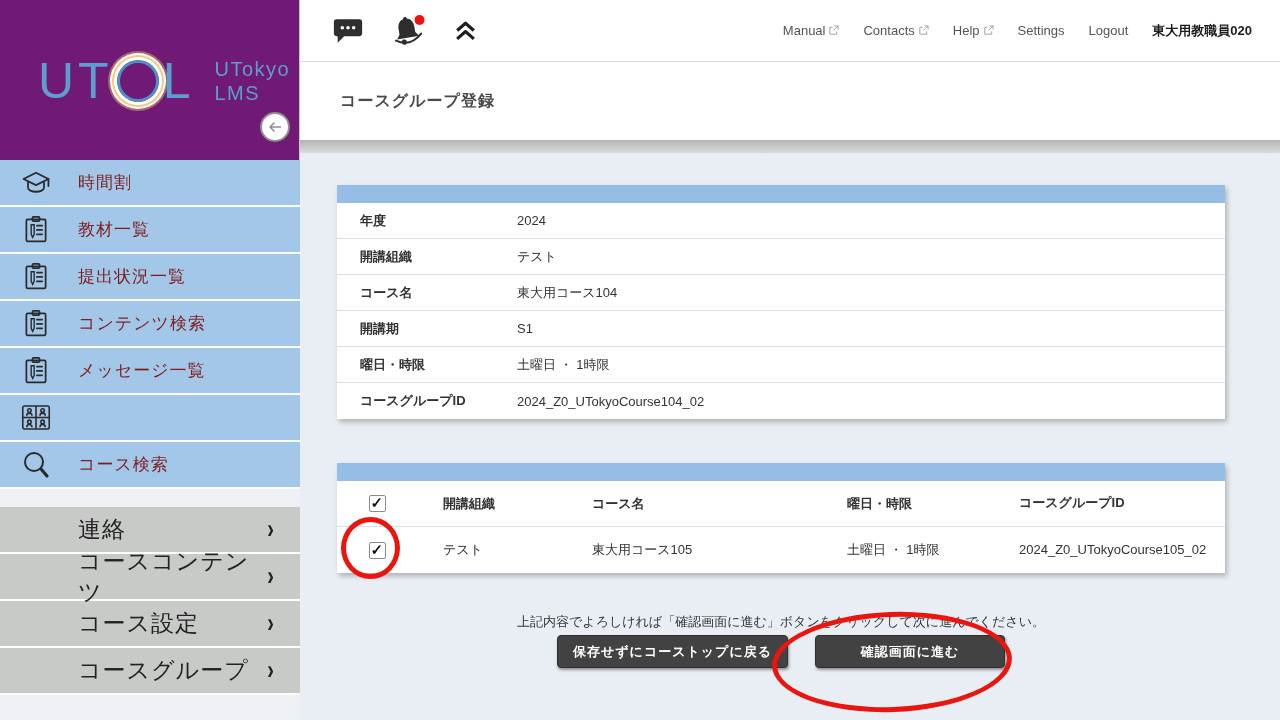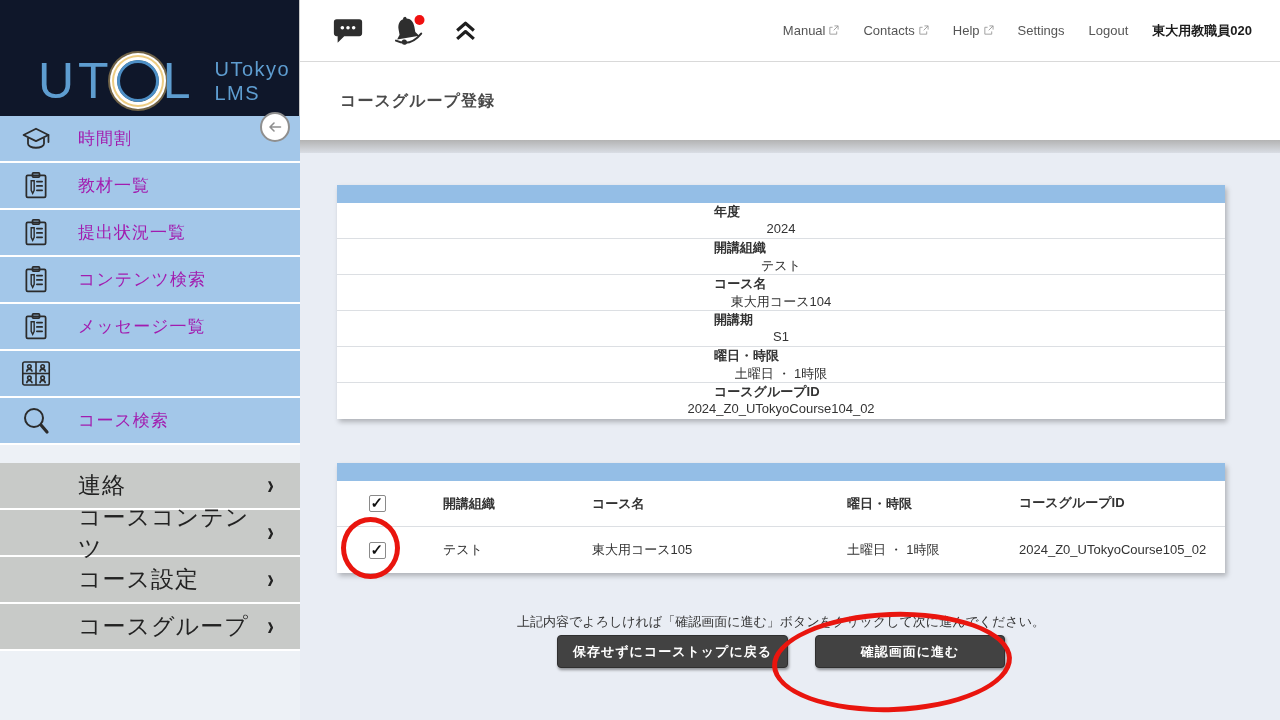--- a/index.html
+++ b/index.html
@@ -1,33 +1,33 @@
 <!DOCTYPE html>
 <html><head>
 <meta charset="utf-8">
 <style>
   * { margin:0; padding:0; box-sizing:border-box; }
   html,body { width:1280px; height:720px; overflow:hidden;
     font-family:"Liberation Sans","DejaVu Sans",sans-serif; background:#e9edf4; }
 
   
   .sidebar { position:absolute; left:0; top:0; width:300px; height:720px; background:#edf1f6; }
-  .sidebar-top { height:116px; background:#0f172a; border-right:1px solid #c9c9c9; position:relative; }
+  .sidebar-top { height:160px; background:#701a75; border-right:1px solid #c9c9c9; position:relative; }
   .logo-row { position:absolute; left:38px; top:52px; display:flex; align-items:center; }
   .logo-word { display:flex; align-items:center; color:#5e9dd0; font-size:50px; font-weight:400; letter-spacing:4px; }
   .logo-o { width:42px; height:42px; border:3px solid #4d8fc6; border-radius:50%; margin:0 4px;
     box-shadow:0 0 0 3px #ffffff, 0 0 0 5px rgba(234,195,109,.85), 0 0 0 7px #ffffff, 0 0 0 9px rgba(234,195,109,.45); }
   .logo-sub { margin-left:20px; color:#5e9dd0; font-size:20px; line-height:1.2; letter-spacing:1.5px; }
   .collapse-btn { position:absolute; right:9px; top:112px; width:30px; height:30px; border:2px solid #8f8f8f;
     border-radius:50%; background:#fff; display:flex; align-items:center; justify-content:center; cursor:pointer; }
 
   .side-menu .side-item { height:47px; background:#a3c7e9; border-bottom:2px solid #fff;
     display:flex; align-items:center; cursor:pointer; }
   .side-item .icon-box { width:36px; margin-left:18px; display:flex; justify-content:center; }
-  .side-item .side-label { margin-left:24px; font-size:17px; color:#a21caf; letter-spacing:1px; }
+  .side-item .side-label { margin-left:24px; font-size:17px; color:#7f1d1d; letter-spacing:1px; }
   .side-gap { height:18px; background:#edf1f6; }
   .course-menu .course-item { height:47px; background:#c8cac8; border-bottom:2px solid #fff;
     display:flex; align-items:center; justify-content:space-between; cursor:pointer; }
   .course-item .side-label { margin-left:78px; font-size:23px; color:#222; letter-spacing:1px; }
   .chev { margin-right:26px; color:#222; font-size:20px; font-weight:bold; transform:scaleY(1.35); }
   .chev::before { content:"\203A"; }
 
   
   .main { position:absolute; left:300px; top:0; width:980px; height:720px; }
   .topbar { height:62px; background:#fff; border-bottom:1px solid #d9d9d9;
@@ -38,21 +38,21 @@
   .username { font-size:13px; color:#1c1c1c; font-weight:bold; }
 
   .titlebar { height:78px; background:#fff; display:flex; align-items:center; }
   .page-title { margin-left:40px; font-size:16px; font-weight:bold; color:#4a4a4a; letter-spacing:1px; }
   .shadow-band { height:13px; background:linear-gradient(#b3b3b3,#d9dde4); }
 
   .content { padding:32px 55px 0 37px; }
   .card { background:#fff; width:888px; box-shadow:2px 3px 5px rgba(0,0,0,.25); }
   .card-head { height:18px; background:#94bee6; }
 
-  .info-row { display:flex; align-items:center; height:36px; border-bottom:1px solid #dcdfe3;flex-direction:column; }
+  .info-row { display:flex; align-items:center; height:36px; border-bottom:1px solid #dcdfe3; }
   .info-row:last-child { border-bottom:none; }
   .info-label { width:180px; padding-left:23px; font-size:13px; font-weight:bold; color:#333; }
   .info-value { font-size:13px; color:#333; }
 
   .tbl2 { margin-top:44px; }
   .g-row { display:flex; align-items:center; border-bottom:1px solid #dcdfe3; }
   .g-row:last-child { border-bottom:none; }
   .g-head { height:46px; }
   .g-data { height:46px; }
   .col-check { width:80px; display:flex; justify-content:center; }

